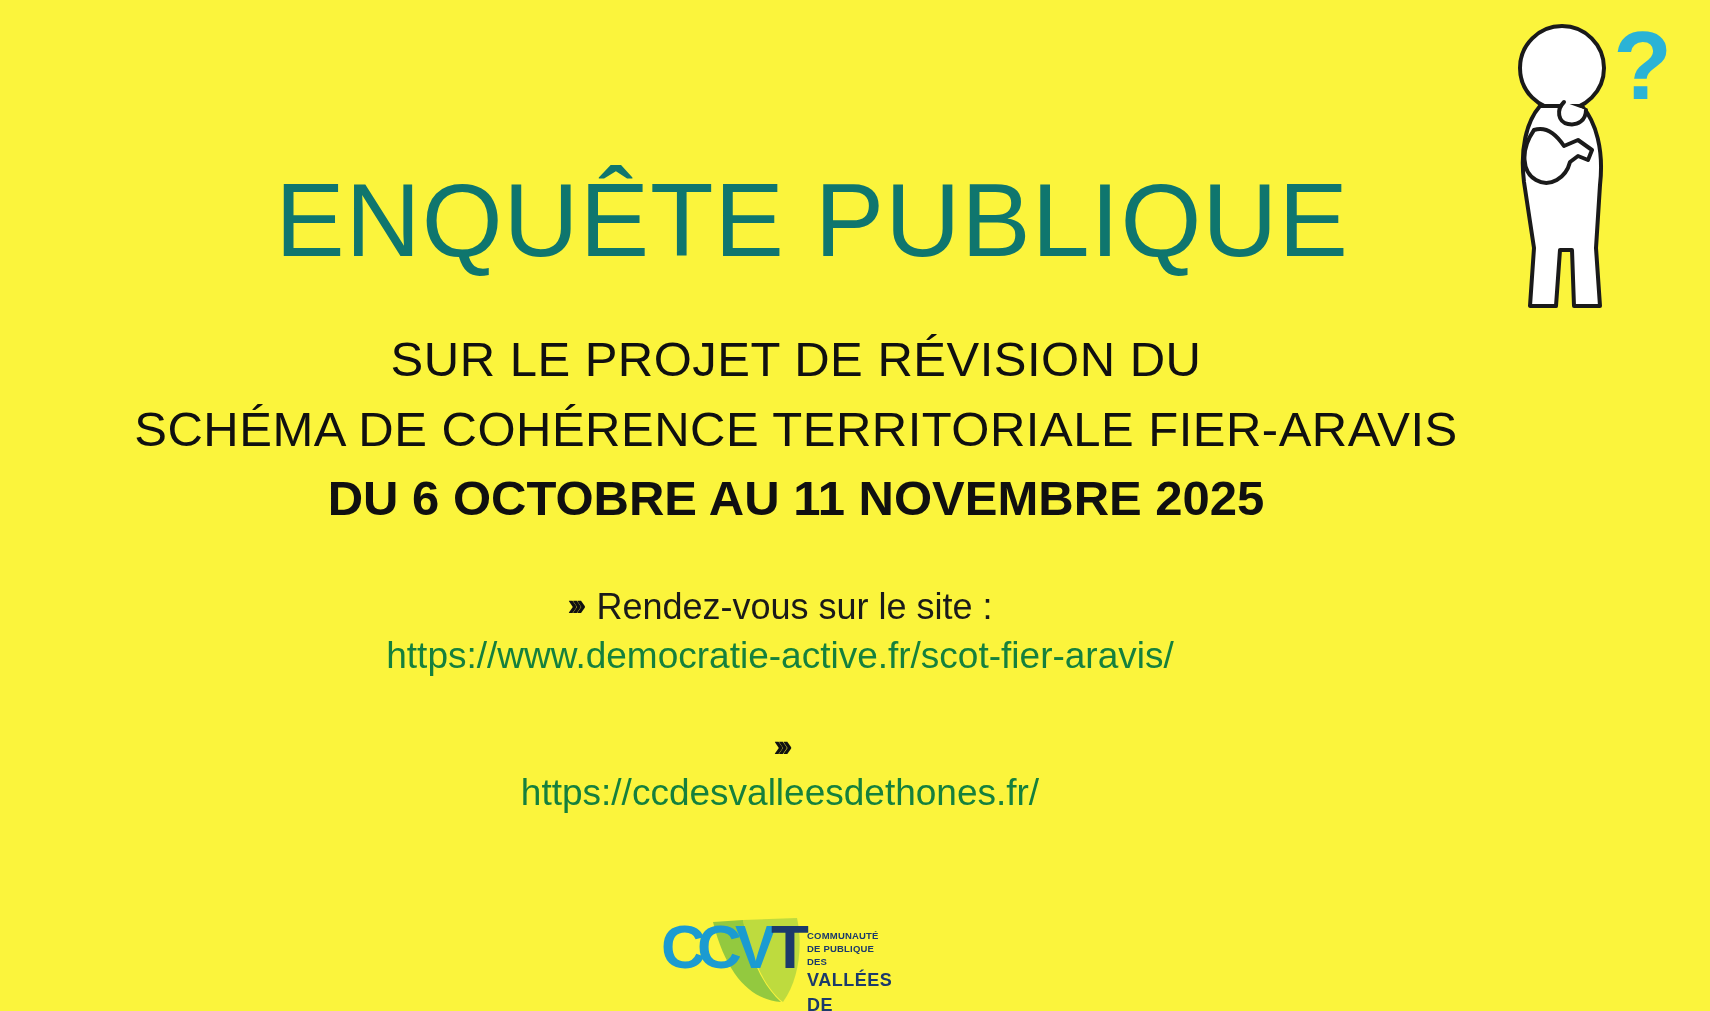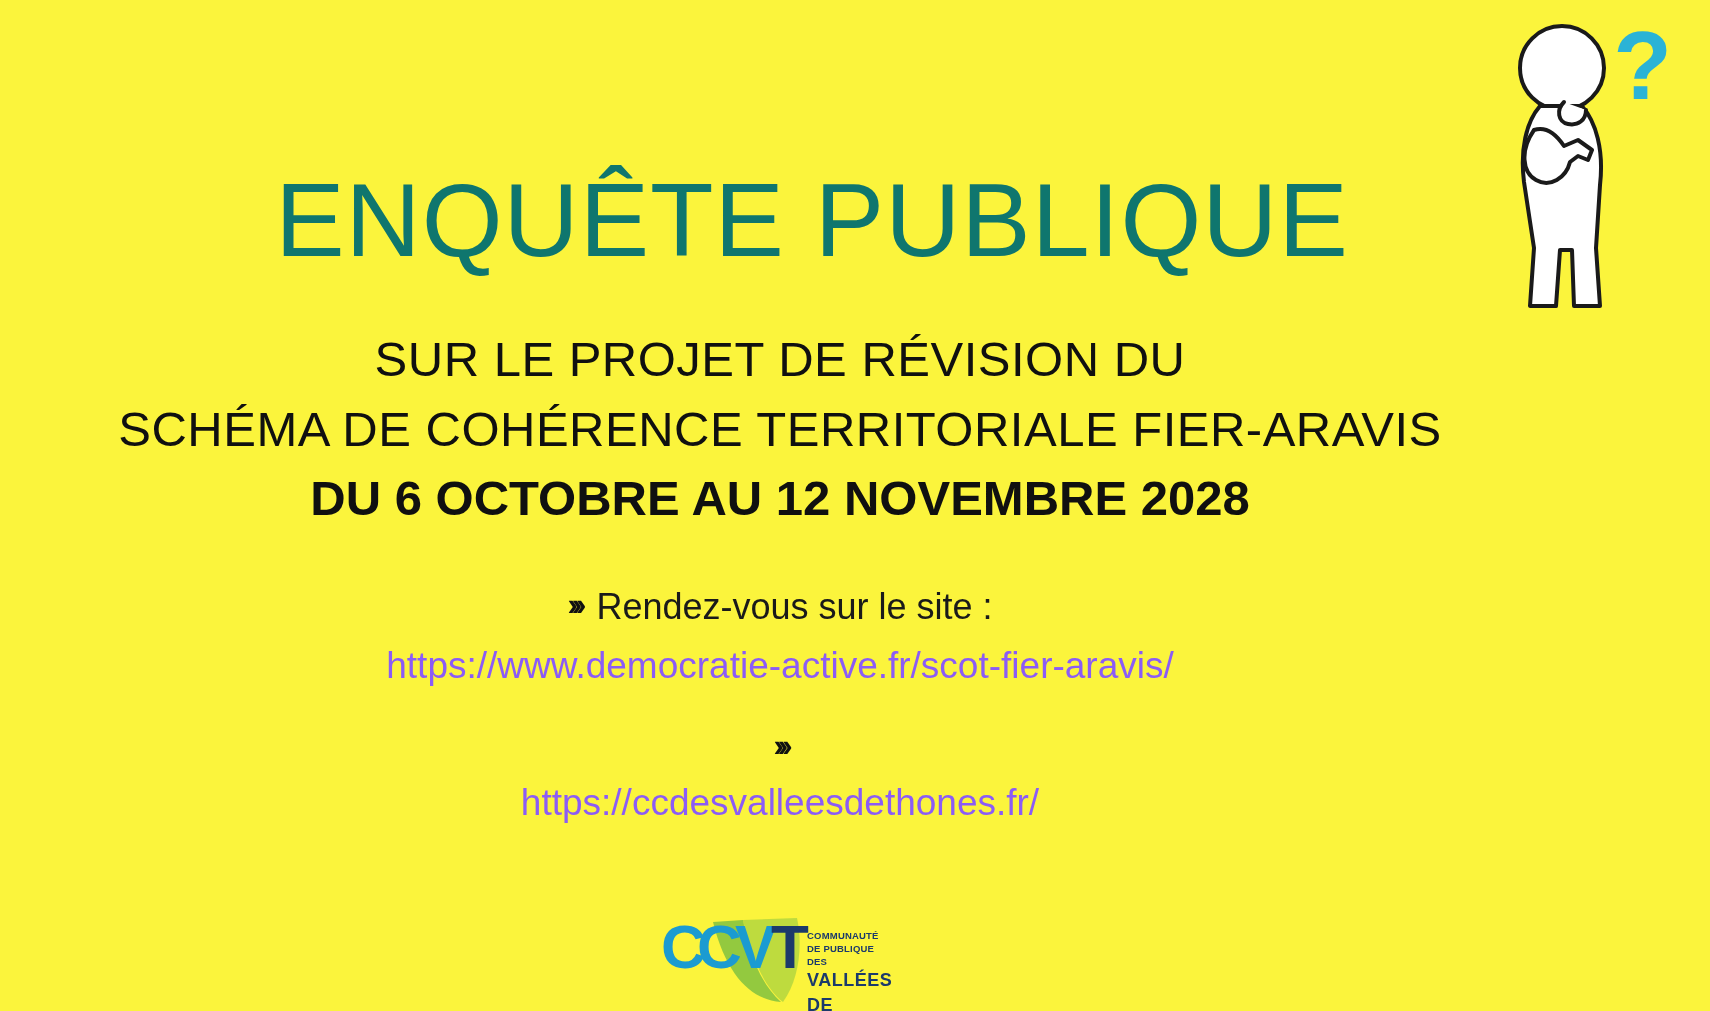--- a/index.html
+++ b/index.html
@@ -35,21 +35,21 @@
     letter-spacing: 1px;
     color: #0f766e;
     font-family: "Liberation Sans", sans-serif;
     margin-left: 32px;
   }
 
   
   .subtitle {
     position: absolute;
     top: 325px;
-    left: 0;
+    left: 16px;
     width: 1560px;
     text-align: center;
     color: #101010;
     font-size: 49px;
     line-height: 1.42;
     font-weight: 400;
     letter-spacing: 0.5px;
   }
   .subtitle .line-strong {
     font-weight: 700;
@@ -79,22 +79,21 @@
     font-size: 31px;
     font-weight: 800;
     letter-spacing: -6px;
     color: #111;
     transform: translateY(-2px);
     display: inline-block;
   }
   .info-link {
     font-size: 37px;
     line-height: 1.35;
-    margin-top: 10px;
-    color: #8b5cf6;
+    color: #15803d;
     text-decoration: none;
     display: block;
   }
 
   
   .thinker {
     position: absolute;
     top: 10px;
     right: 30px;
     width: 180px;
@@ -156,21 +155,21 @@
       </g>
     </svg>
     <div class="qmark">?</div>
   </div>
 
   <h1 class="title">ENQUÊTE PUBLIQUE</h1>
 
   <div class="subtitle">
     <div>SUR LE PROJET DE RÉVISION DU</div>
     <div>SCHÉMA DE COHÉRENCE TERRITORIALE FIER-ARAVIS</div>
-    <div class="line-strong">DU 6 OCTOBRE AU 12 NOVEMBRE 2028</div>
+    <div class="line-strong">DU 6 OCTOBRE AU 11 NOVEMBRE 2025</div>
   </div>
 
   <div class="info-block info-1">
     <div class="info-head">
       <span class="chev">›››</span>
       <span>Rendez-vous sur le site :</span>
     </div>
     <a class="info-link" href="#">https://www.democratie-active.fr/scot-fier-aravis/</a>
   </div>
 

